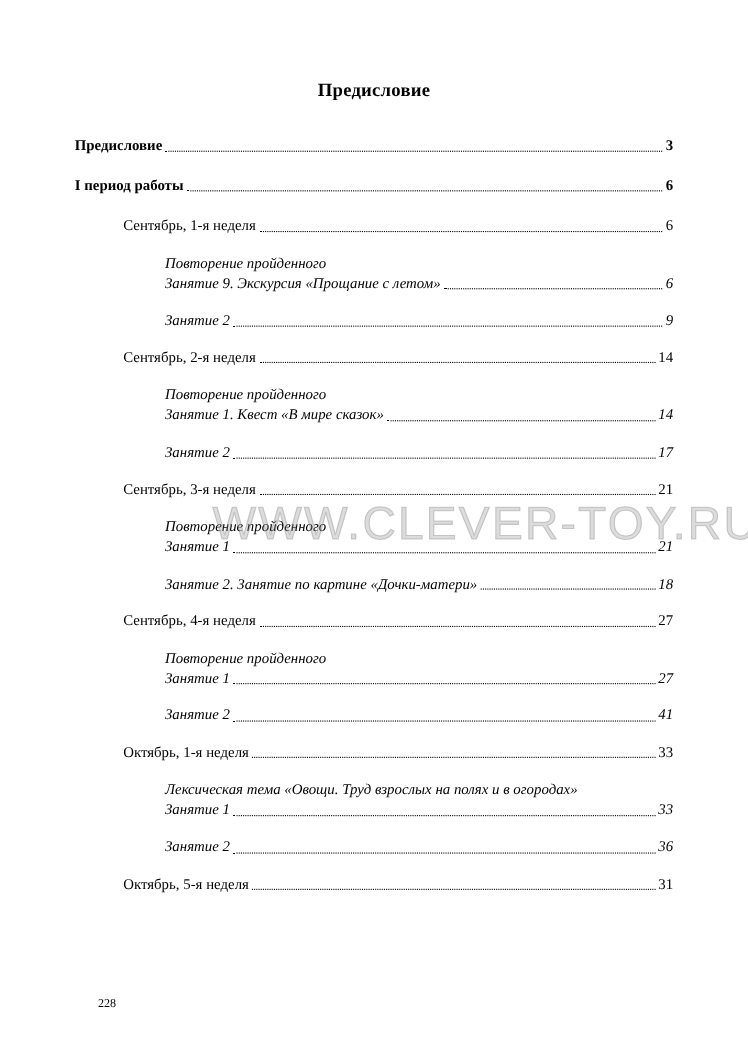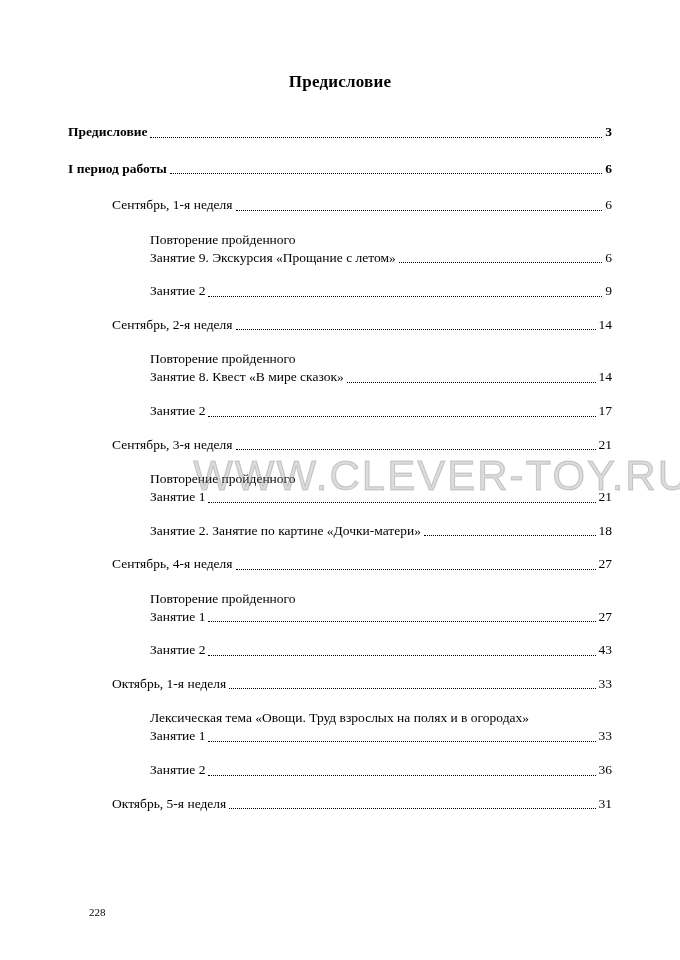--- a/index.html
+++ b/index.html
@@ -80,20 +80,21 @@
   .lvl-2 {
     margin-left: 82px;
     font-size: 13.5px;
   }
 
   .block {
     margin-bottom: 17px;
   }
   .block.tight {
     margin-bottom: 14px;
+    font-style: italic;
   }
 
   .folio {
     position: absolute;
     left: 68px;
     bottom: 42px;
     font-size: 11px;
     color: #000;
     font-family: "Liberation Serif", serif;
     margin-left: 21px;
@@ -165,21 +166,21 @@
       <div class="block lvl-1">
         <div class="toc-row">
           <span class="toc-label">Сентябрь, 2-я неделя</span>
           <span class="toc-leader"></span>
           <span class="toc-page">14</span>
         </div>
       </div>
       <div class="block lvl-2 tight">
         <div class="line-head">Повторение пройденного</div>
         <div class="toc-row">
-          <span class="toc-label">Занятие 8. Квест «В мире сказок»</span>
+          <span class="toc-label">Занятие 1. Квест «В мире сказок»</span>
           <span class="toc-leader"></span>
           <span class="toc-page">14</span>
         </div>
       </div>
       <div class="block lvl-2 tight">
         <div class="toc-row">
           <span class="toc-label">Занятие 2</span>
           <span class="toc-leader"></span>
           <span class="toc-page">17</span>
         </div>
@@ -218,21 +219,21 @@
         <div class="toc-row">
           <span class="toc-label">Занятие 1</span>
           <span class="toc-leader"></span>
           <span class="toc-page">27</span>
         </div>
       </div>
       <div class="block lvl-2 tight">
         <div class="toc-row">
           <span class="toc-label">Занятие 2</span>
           <span class="toc-leader"></span>
-          <span class="toc-page">43</span>
+          <span class="toc-page">41</span>
         </div>
       </div>
       <div class="block lvl-1">
         <div class="toc-row">
           <span class="toc-label">Октябрь, 1-я неделя</span>
           <span class="toc-leader"></span>
           <span class="toc-page">33</span>
         </div>
       </div>
       <div class="block lvl-2 tight">

